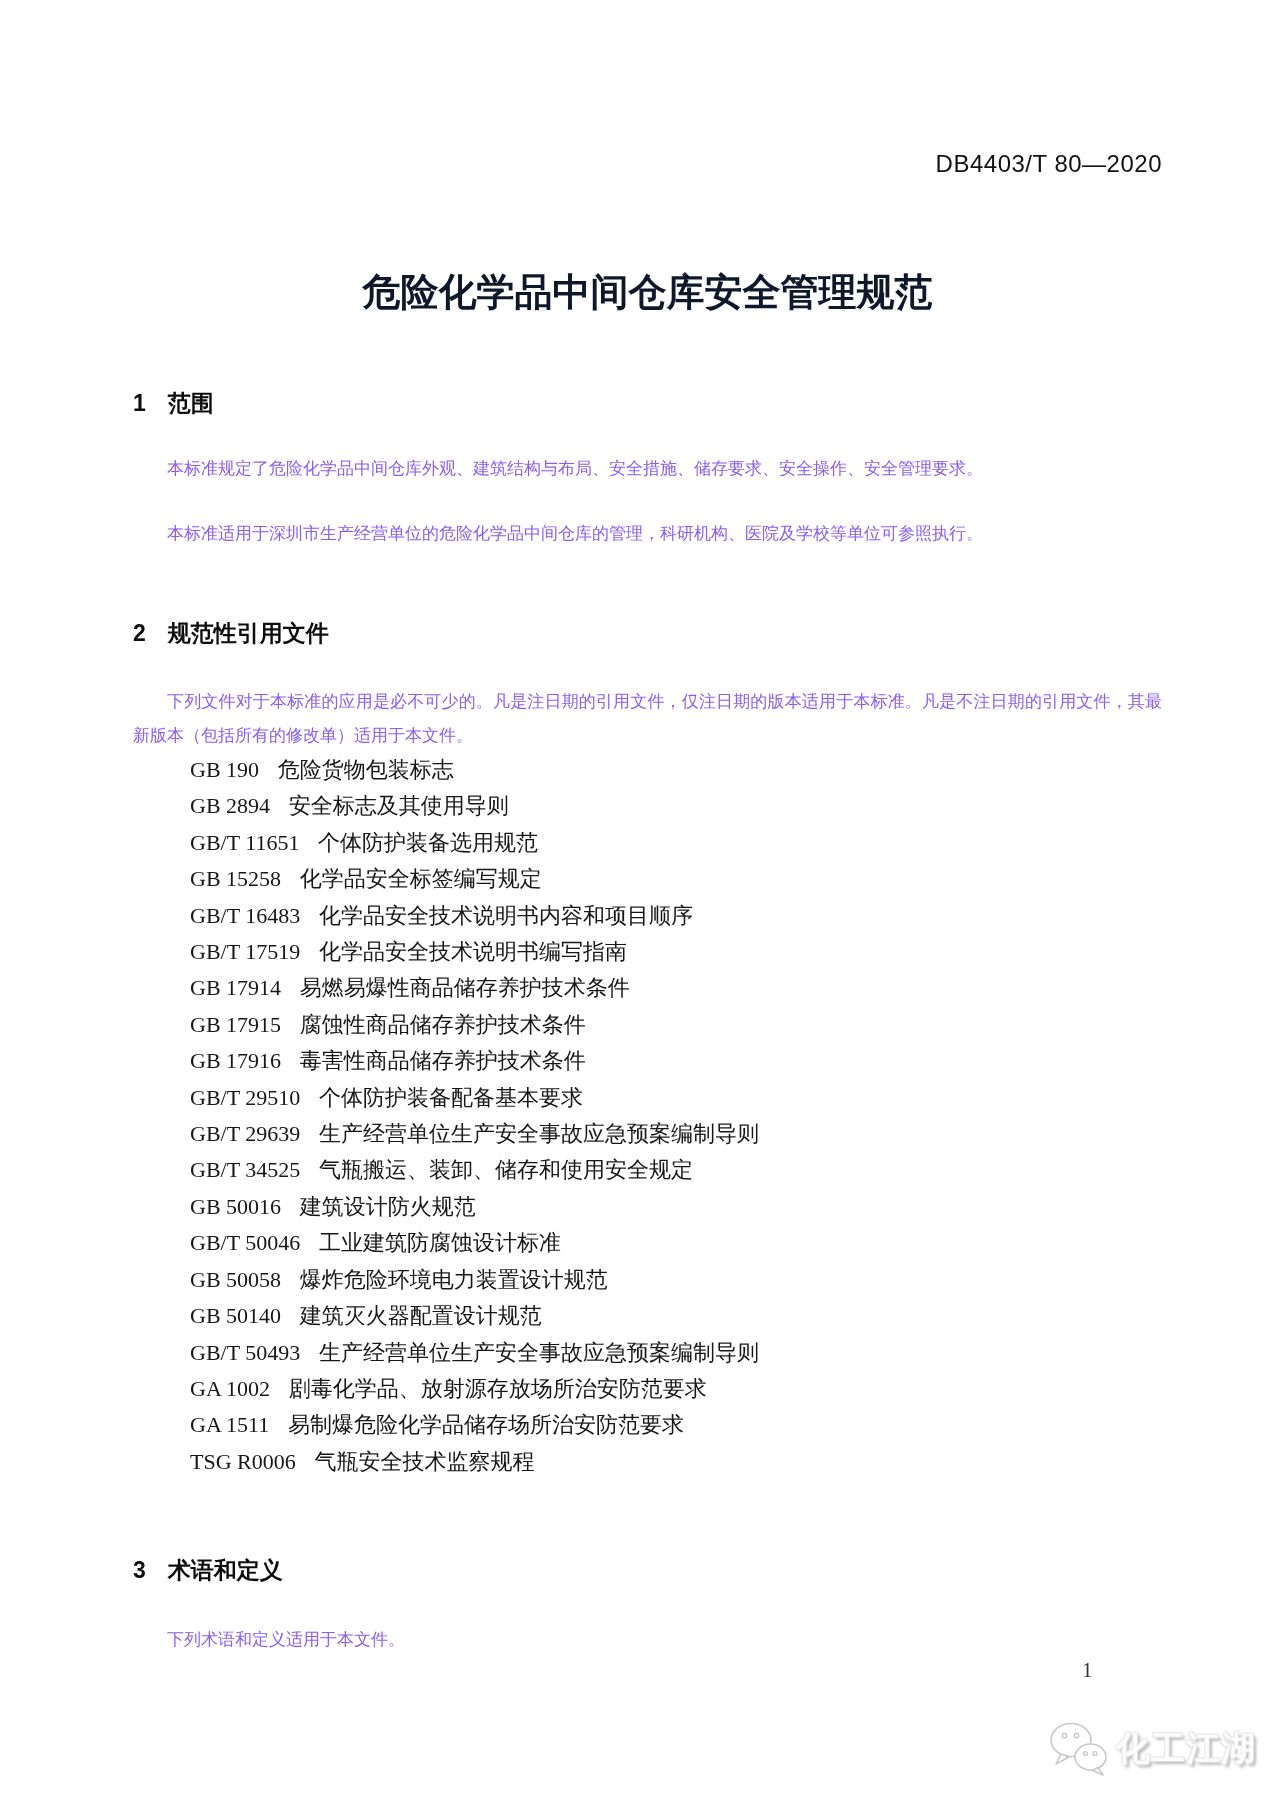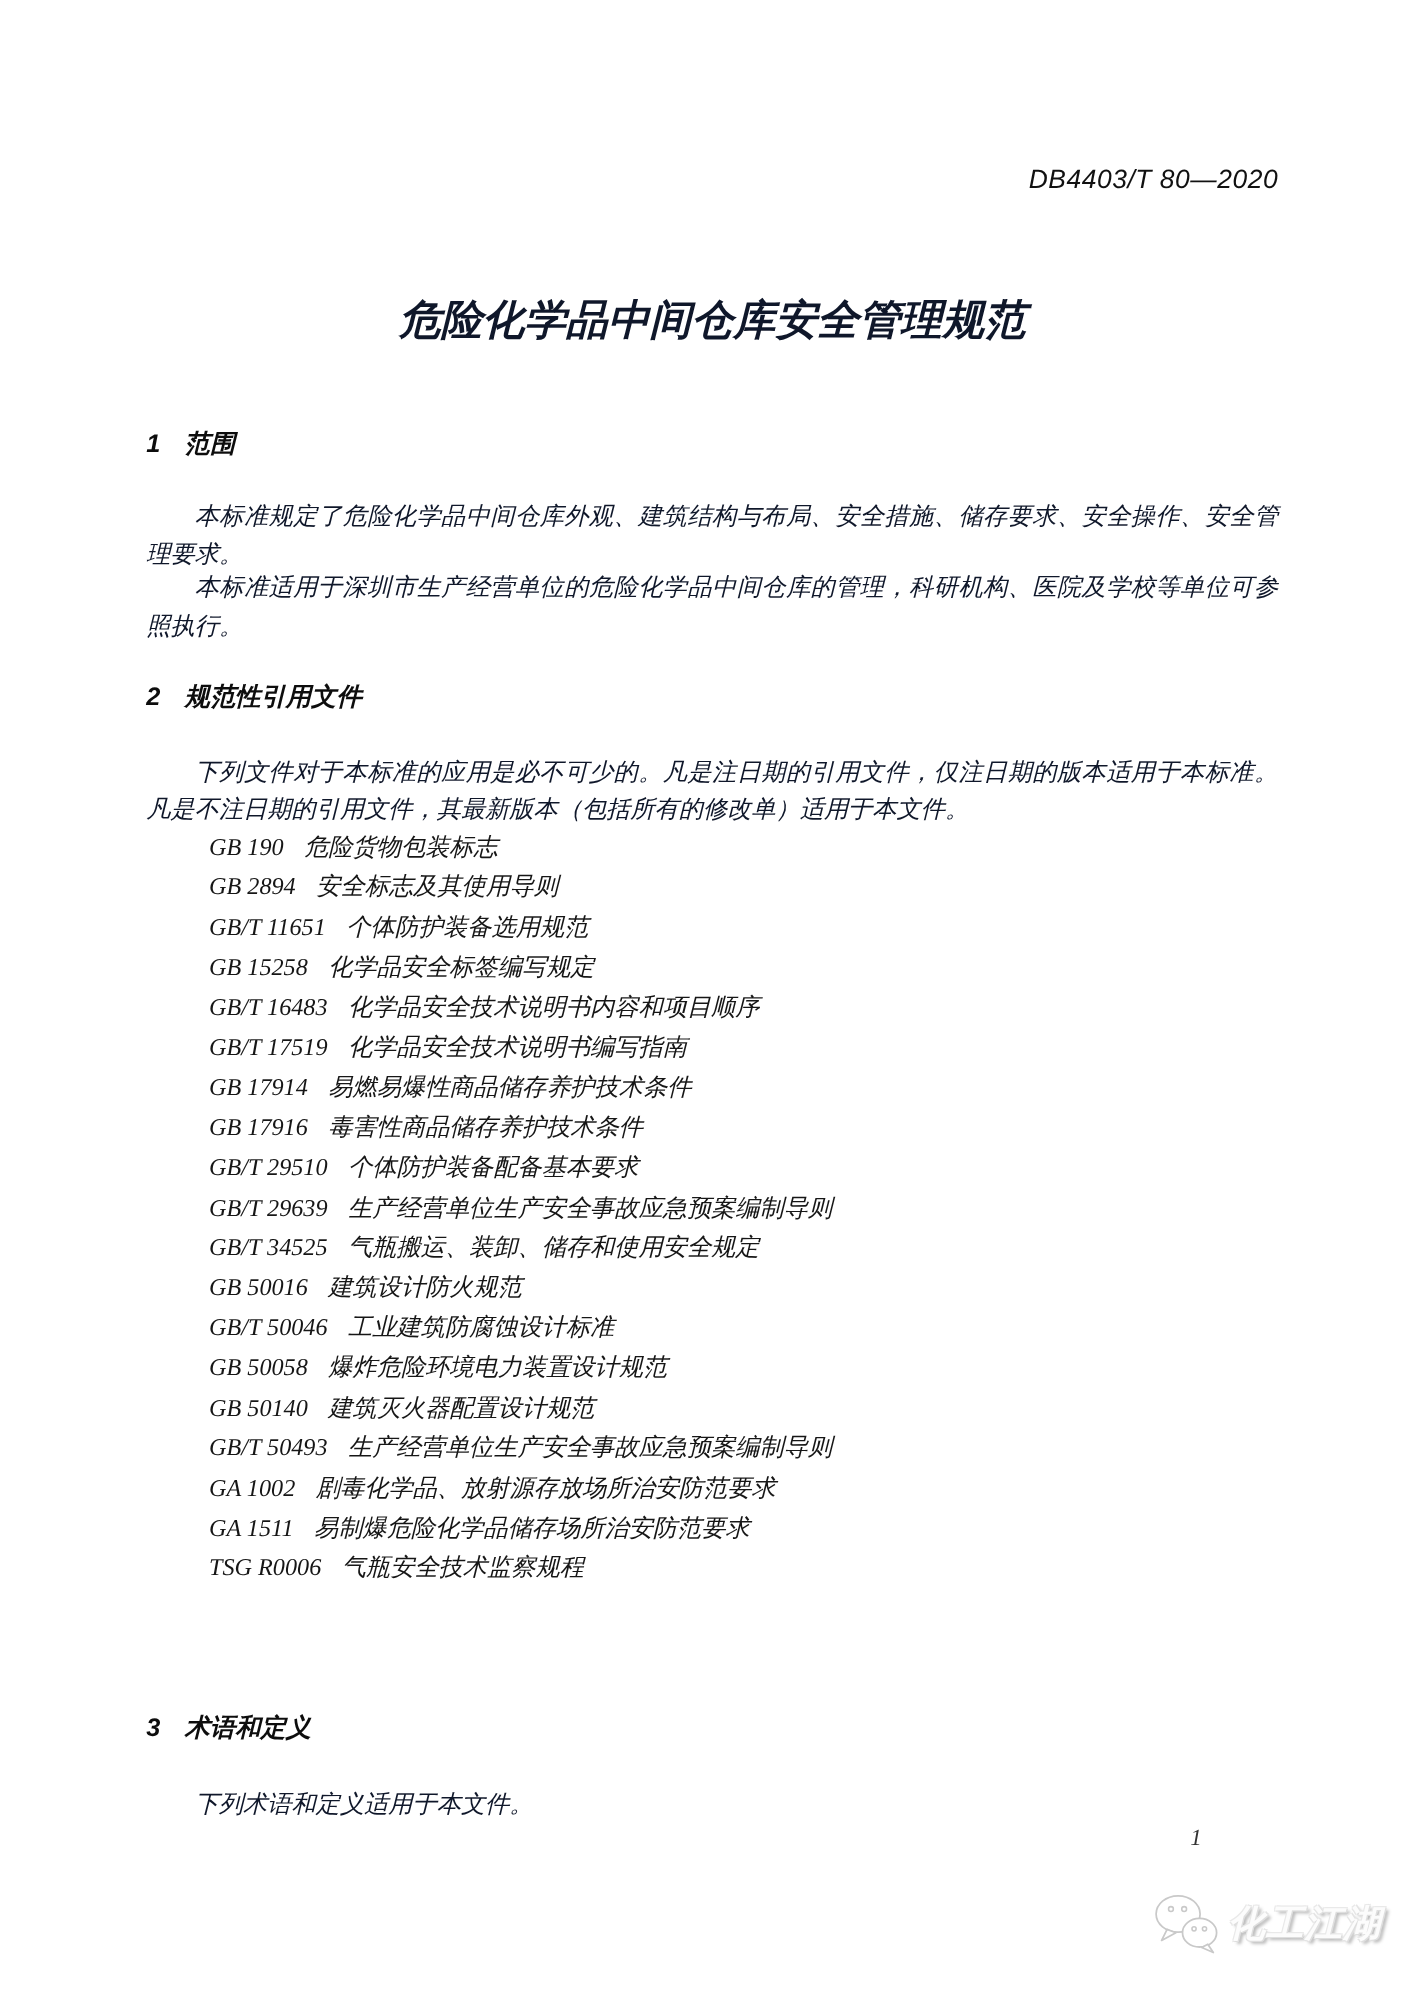--- a/index.html
+++ b/index.html
@@ -4,21 +4,20 @@
 <style>
   html, body { margin: 0; padding: 0; background: #ffffff; }
   .page {
     position: relative;
     width: 1280px;
     height: 1810px;
     background: #ffffff;
     overflow: hidden;
     color: #161616;
     font-family: "Liberation Serif", "DejaVu Serif", serif;
-    font-style: italic;
   }
   .doc-number {
     position: absolute;
     top: 152px;
     right: 118px;
     font-family: "Liberation Sans", "DejaVu Sans", sans-serif;
     font-size: 24px;
     letter-spacing: 0.5px;
     color: #111;
     line-height: 1;
@@ -45,25 +44,25 @@
     line-height: 1;
     color: #0d0d0d;
     white-space: nowrap;
   }
   .sec-heading .sec-num { display: inline-block; }
   .sec-heading .sec-text { display: inline-block; margin-left: 22px; }
   .para {
     position: absolute;
     left: 133px;
     width: 1029px;
-    font-size: 22px;
+    font-size: 17px;
     line-height: 35px;
     text-align: justify;
     text-indent: 2em;
-    color: #0f172a;
+    color: #8b5cf6;
   }
   .refs {
     position: absolute;
     left: 190px;
     top: 752px;
     width: 990px;
     font-size: 22px;
     line-height: 36.4px;
     color: #161616;
   }
@@ -123,20 +122,21 @@
   <div class="para" style="top:685px; line-height:34px;">下列文件对于本标准的应用是必不可少的。凡是注日期的引用文件，仅注日期的版本适用于本标准。凡是不注日期的引用文件，其最新版本（包括所有的修改单）适用于本文件。</div>
 
   <div class="refs">
     <div class="ref-item"><span class="ref-code">GB 190</span><span class="ref-name">危险货物包装标志</span></div>
     <div class="ref-item"><span class="ref-code">GB 2894</span><span class="ref-name">安全标志及其使用导则</span></div>
     <div class="ref-item"><span class="ref-code">GB/T 11651</span><span class="ref-name">个体防护装备选用规范</span></div>
     <div class="ref-item"><span class="ref-code">GB 15258</span><span class="ref-name">化学品安全标签编写规定</span></div>
     <div class="ref-item"><span class="ref-code">GB/T 16483</span><span class="ref-name">化学品安全技术说明书内容和项目顺序</span></div>
     <div class="ref-item"><span class="ref-code">GB/T 17519</span><span class="ref-name">化学品安全技术说明书编写指南</span></div>
     <div class="ref-item"><span class="ref-code">GB 17914</span><span class="ref-name">易燃易爆性商品储存养护技术条件</span></div>
+    <div class="ref-item"><span class="ref-code">GB 17915</span><span class="ref-name">腐蚀性商品储存养护技术条件</span></div>
     <div class="ref-item"><span class="ref-code">GB 17916</span><span class="ref-name">毒害性商品储存养护技术条件</span></div>
     <div class="ref-item"><span class="ref-code">GB/T 29510</span><span class="ref-name">个体防护装备配备基本要求</span></div>
     <div class="ref-item"><span class="ref-code">GB/T 29639</span><span class="ref-name">生产经营单位生产安全事故应急预案编制导则</span></div>
     <div class="ref-item"><span class="ref-code">GB/T 34525</span><span class="ref-name">气瓶搬运、装卸、储存和使用安全规定</span></div>
     <div class="ref-item"><span class="ref-code">GB 50016</span><span class="ref-name">建筑设计防火规范</span></div>
     <div class="ref-item"><span class="ref-code">GB/T 50046</span><span class="ref-name">工业建筑防腐蚀设计标准</span></div>
     <div class="ref-item"><span class="ref-code">GB 50058</span><span class="ref-name">爆炸危险环境电力装置设计规范</span></div>
     <div class="ref-item"><span class="ref-code">GB 50140</span><span class="ref-name">建筑灭火器配置设计规范</span></div>
     <div class="ref-item"><span class="ref-code">GB/T 50493</span><span class="ref-name">生产经营单位生产安全事故应急预案编制导则</span></div>
     <div class="ref-item"><span class="ref-code">GA 1002</span><span class="ref-name">剧毒化学品、放射源存放场所治安防范要求</span></div>

